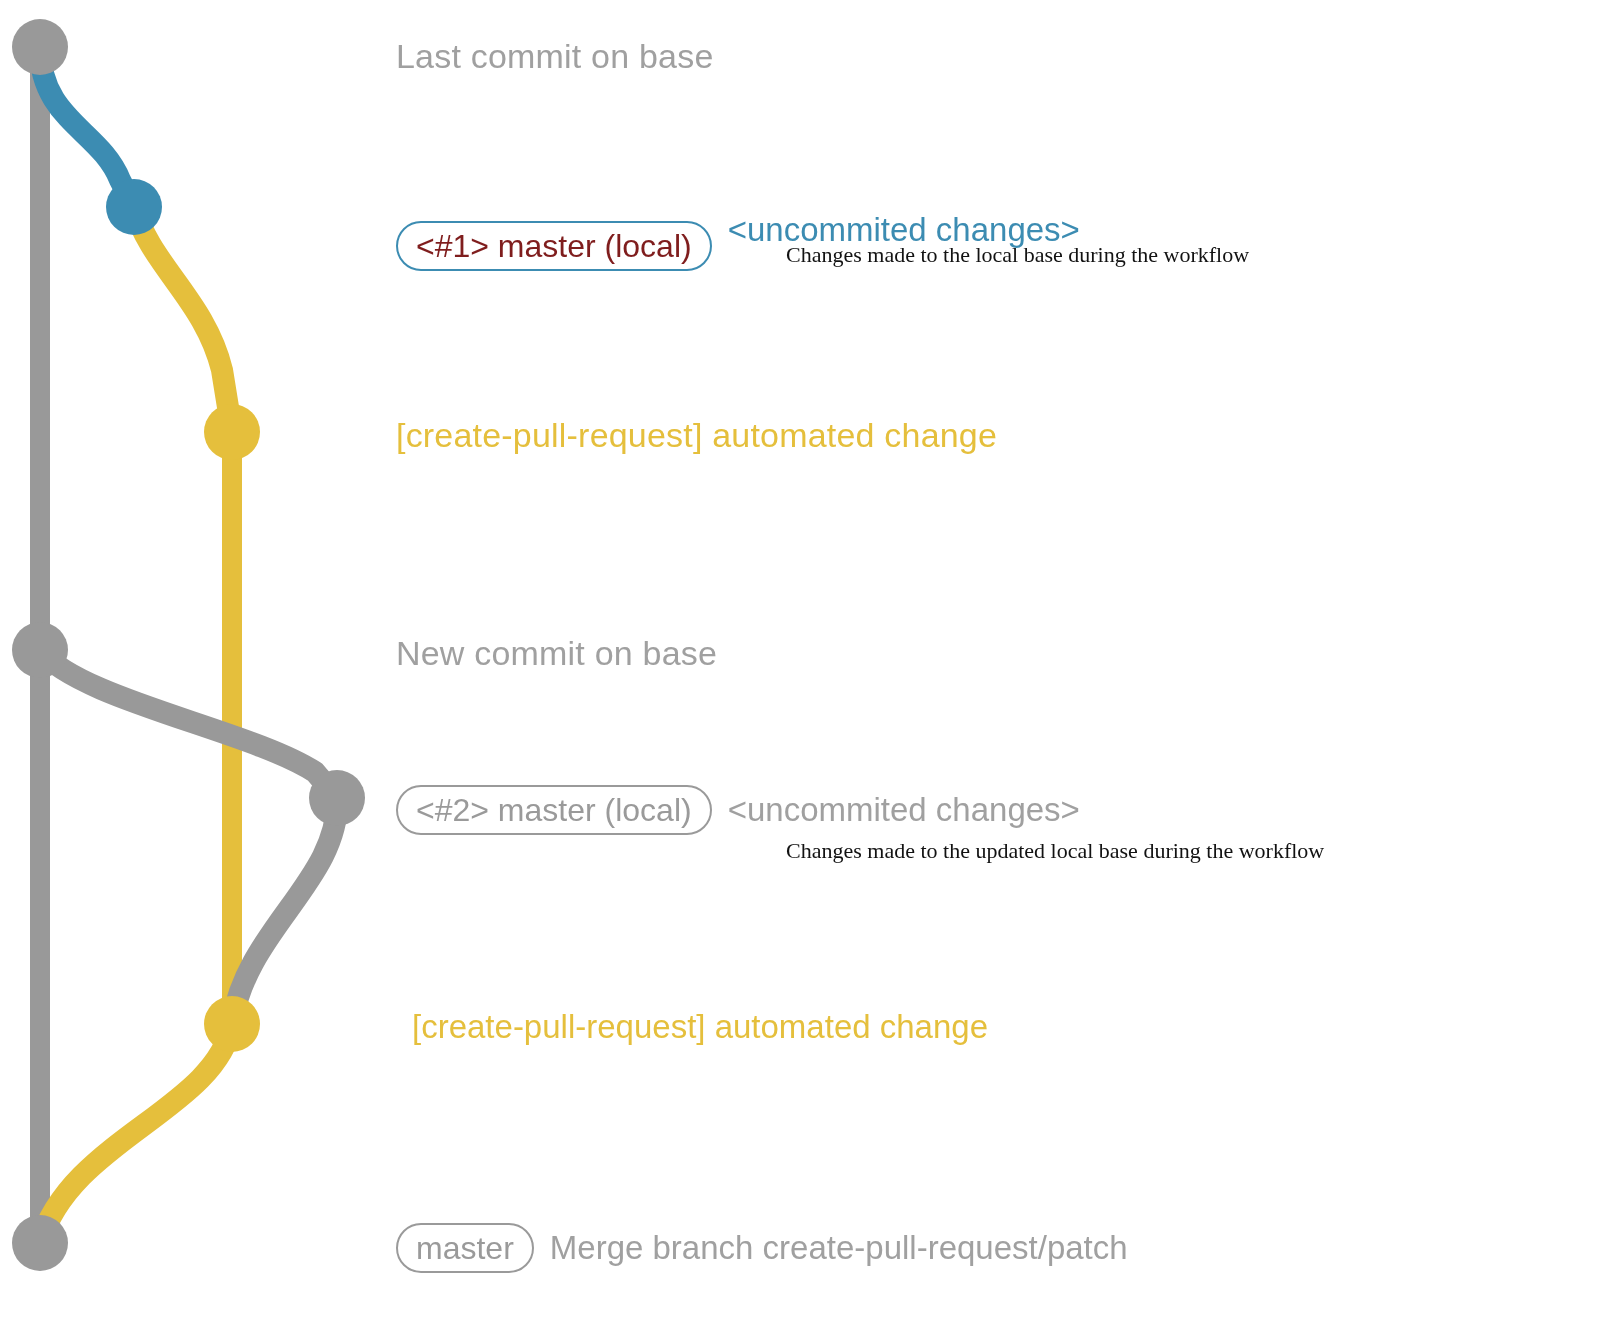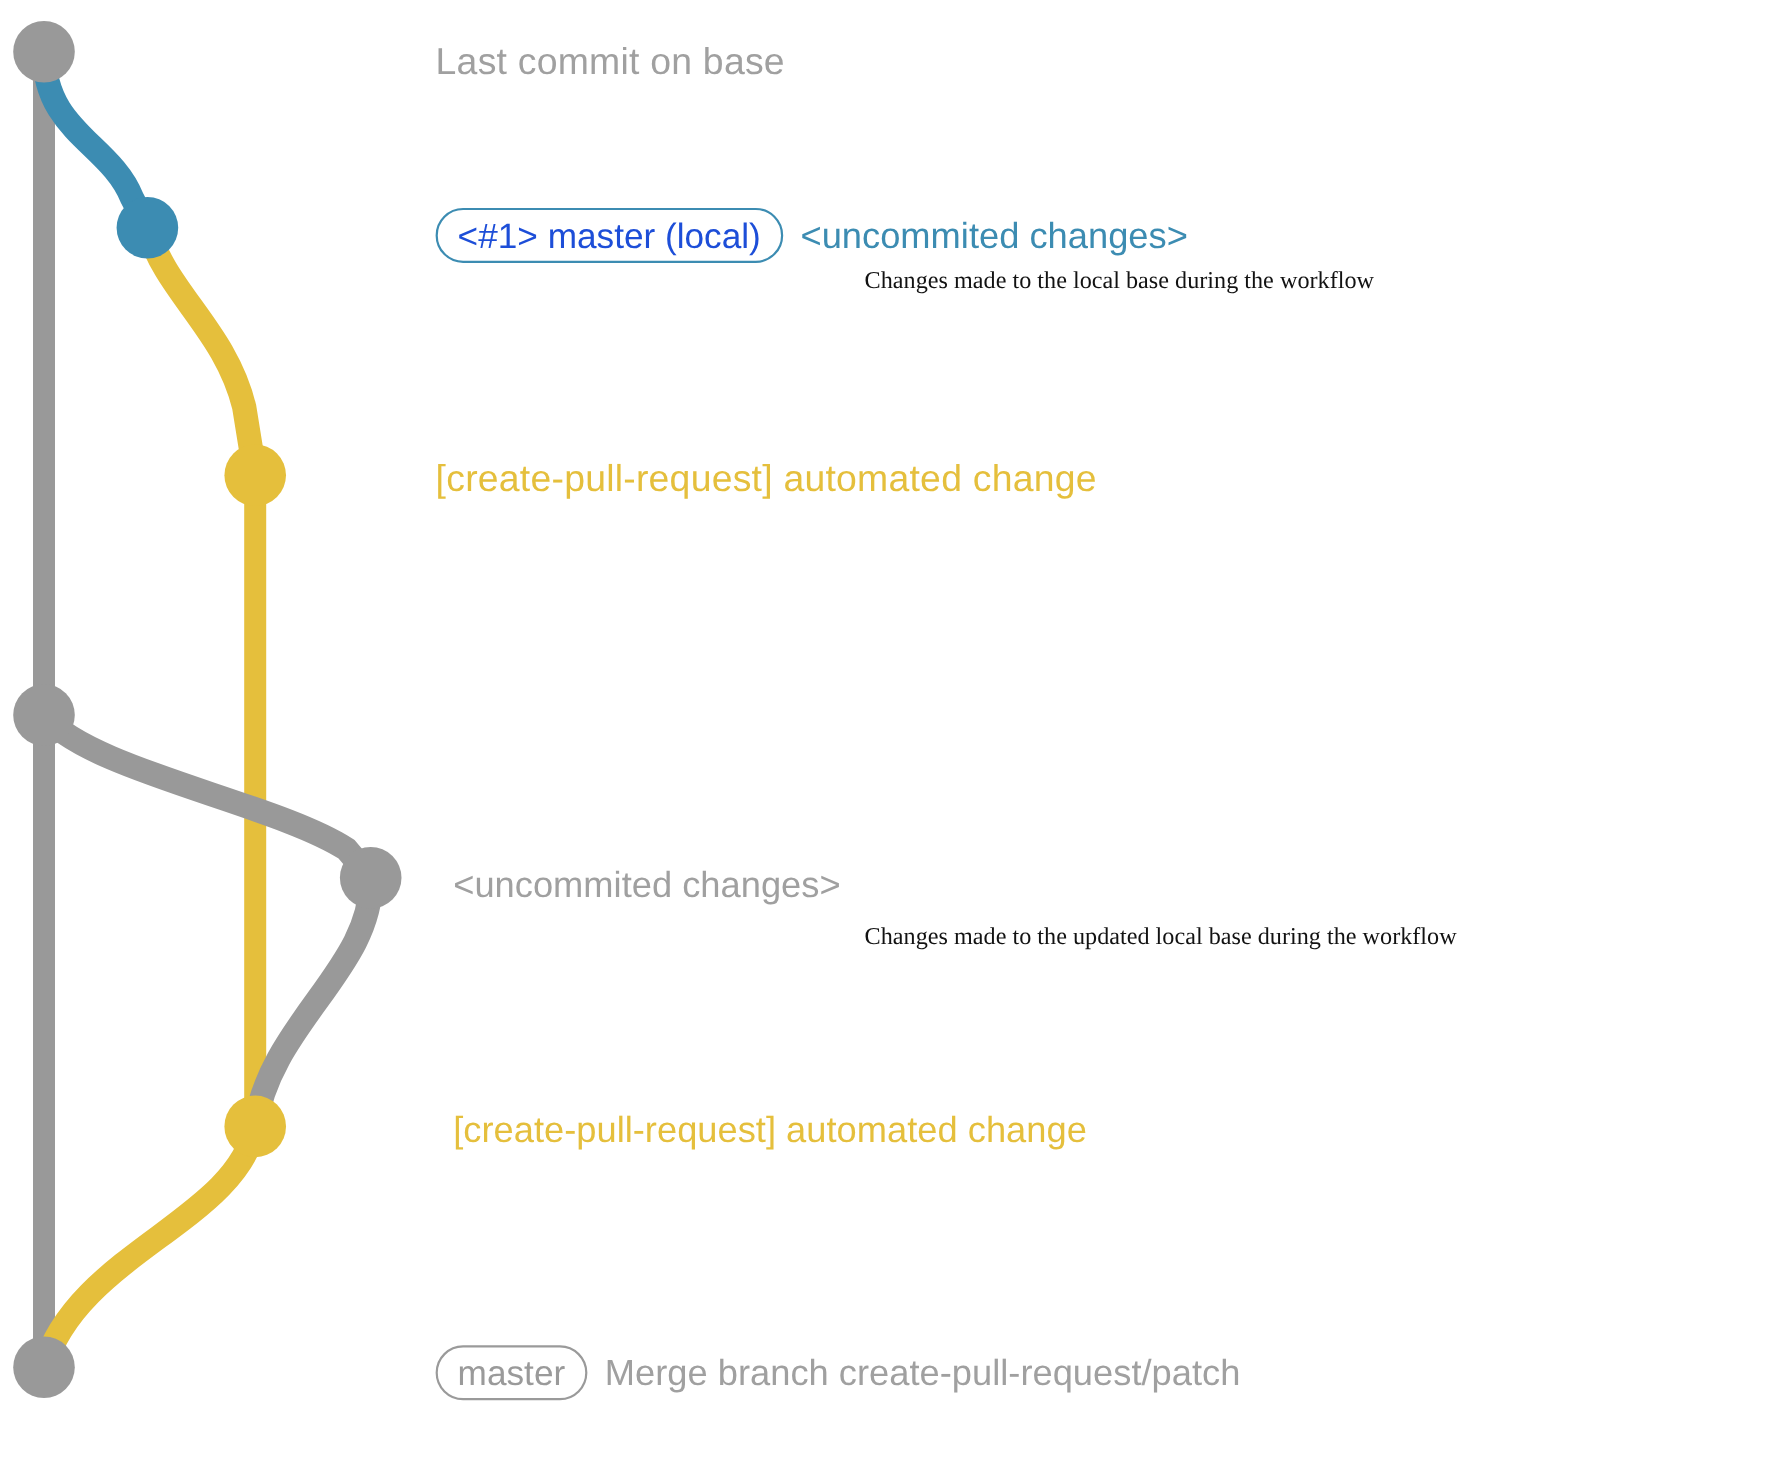--- a/index.html
+++ b/index.html
@@ -58,21 +58,21 @@
     padding: 0 18px;
     border-radius: 26px;
     border: 2px solid #888;
     font-family: "Liberation Sans", sans-serif;
     font-size: 32px;
     font-weight: 400;
     color: #888;
     line-height: 1;
     background: #fff;
   }
-  .pill.blue   { border-color: #3c8cb2; color: #1d4ed8; }
+  .pill.blue   { border-color: #3c8cb2; color: #7f1d1d; margin-top: 32px; }
   .pill.yellow { border-color: #e5bf3c; color: #e5bf3c; }
   .pill.gray   { border-color: #9a9a9a; color: #9a9a9a; }
 
   .pill-caption {
     margin-left: 16px;
     font-family: "Liberation Sans", sans-serif;
     font-size: 33px;
     font-weight: 400;
     white-space: nowrap;
   }
@@ -125,22 +125,26 @@
   <div class="pill-row" style="top:185px;">
     <span class="pill blue">&lt;#1&gt; master (local)</span>
     <span class="pill-caption blue">&lt;uncommited changes&gt;</span>
   </div>
   <div class="desc" style="left:786px; top:238px;">Changes made to the local base during the workflow</div>
 
   <div class="row" style="top:412px;">
     <div class="headline yellow">[create-pull-request] automated change</div>
   </div>
 
+  <div class="row" style="top:630px;">
+    <div class="headline gray">New commit on base</div>
+  </div>
 
   <div class="pill-row" style="top:781px;">
+    <span class="pill gray">&lt;#2&gt; master (local)</span>
     <span class="pill-caption gray">&lt;uncommited changes&gt;</span>
   </div>
   <div class="desc" style="left:786px; top:834px;">Changes made to the updated local base during the workflow</div>
 
   <div class="pill-row" style="top:1004px;">
     <span class="pill-caption yellow">[create-pull-request] automated change</span>
   </div>
 
   <div class="pill-row" style="top:1219px;">
     <span class="pill gray">master</span>

